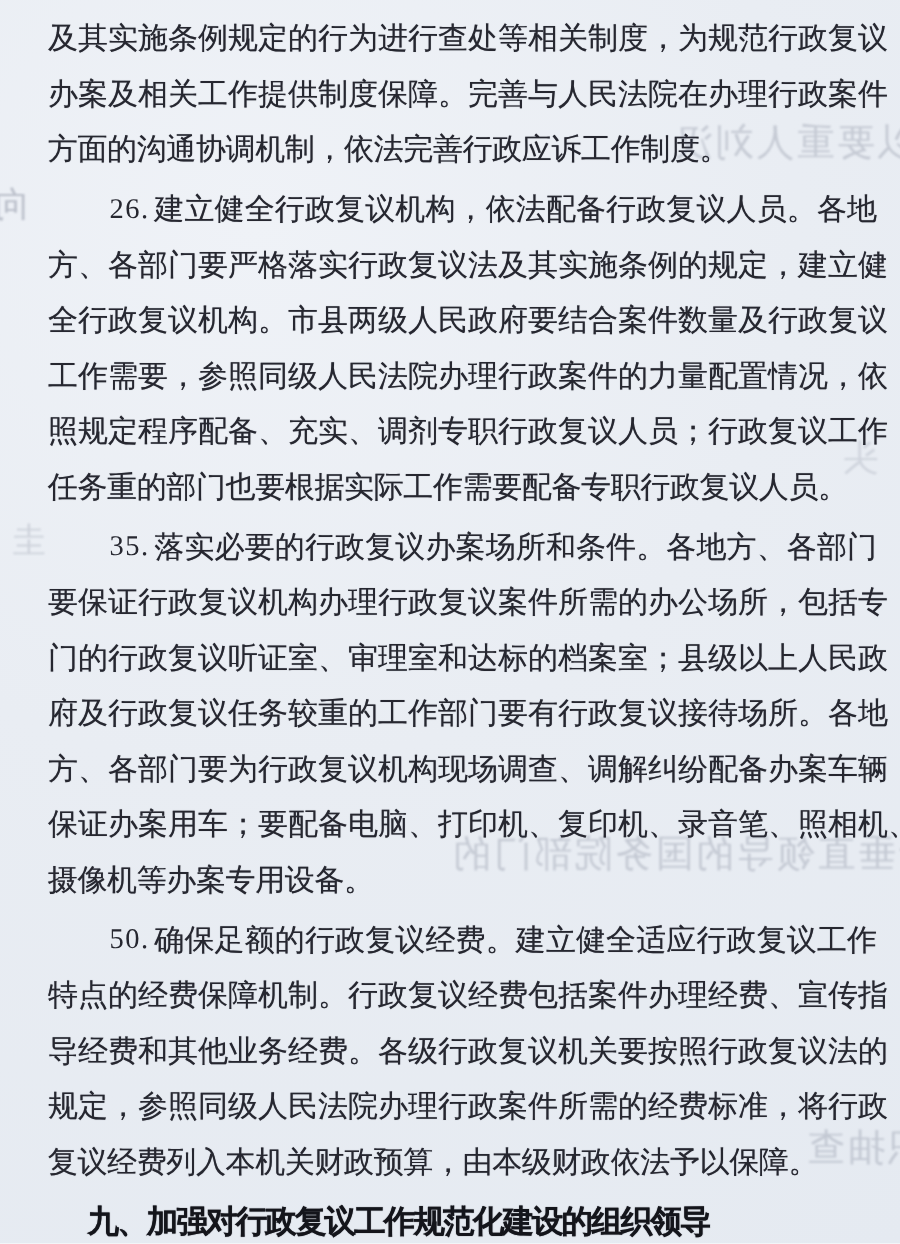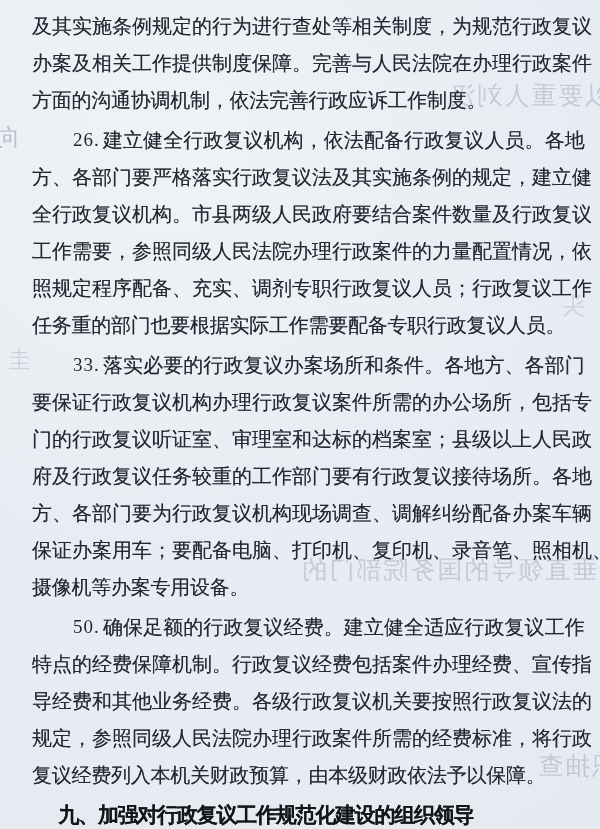--- a/index.html
+++ b/index.html
@@ -296,21 +296,21 @@
       <span class="ch">行</span>
       <span class="ch">政</span>
       <span class="ch">复</span>
       <span class="ch">议</span>
       <span class="ch">人</span>
       <span class="ch">员</span>
       <span class="ch">。</span>
     </div>
     <div class="line justify para-start">
       <span class="indent"></span>
-      <span class="num ch-token">33.</span>
+      <span class="num ch-token">35.</span>
       <span class="ch">落</span>
       <span class="ch">实</span>
       <span class="ch">必</span>
       <span class="ch">要</span>
       <span class="ch">的</span>
       <span class="ch">行</span>
       <span class="ch">政</span>
       <span class="ch">复</span>
       <span class="ch">议</span>
       <span class="ch">办</span>

